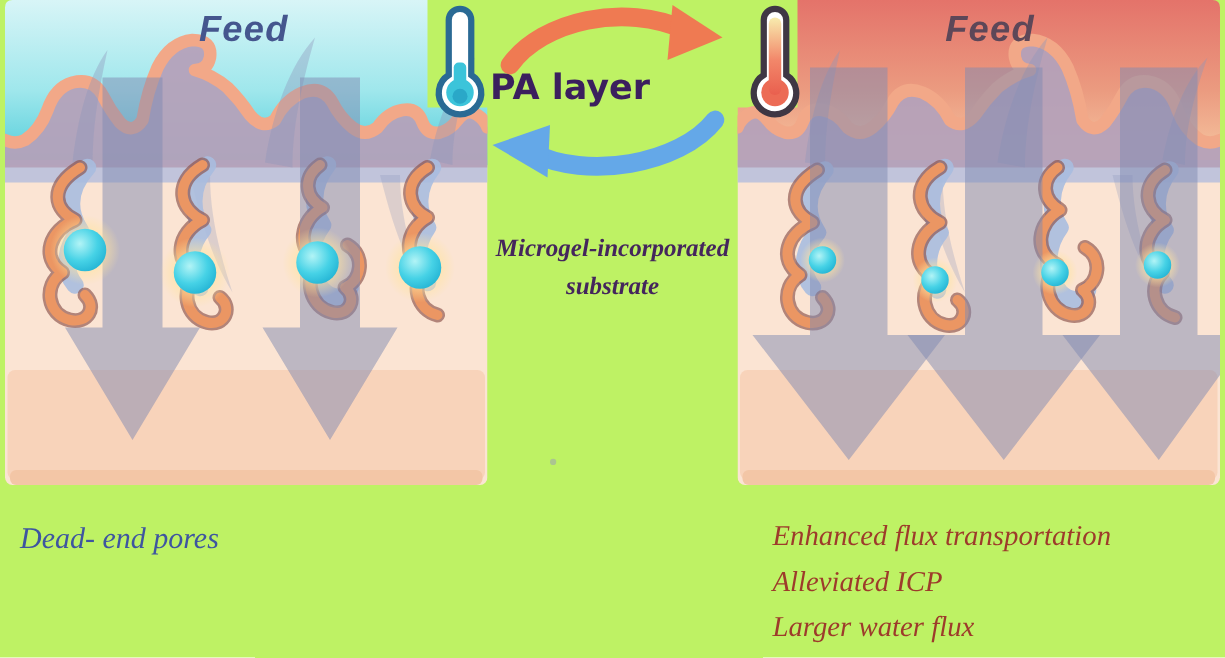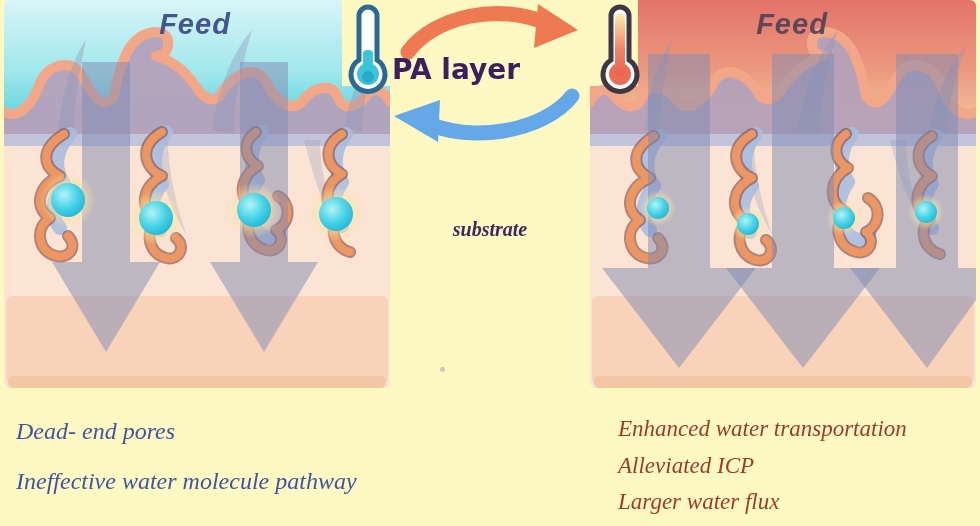--- a/index.html
+++ b/index.html
@@ -1,16 +1,16 @@
 <!DOCTYPE html>
 <html><head>
 <meta charset="utf-8">
 <style>
   html,body{margin:0;padding:0;background:#ffffff;}
-  .stage{position:relative;width:980px;height:526px;background:#fef9c3;overflow:hidden;
+  .stage{position:relative;width:980px;height:526px;background:#bef264;overflow:hidden;
          font-family:"Liberation Serif", serif;}
   .panel-svg{position:absolute;top:0;}
   .feed-label{position:absolute;top:8px;width:160px;text-align:center;
       font-family:"Liberation Sans", sans-serif;font-weight:bold;font-style:italic;
       font-size:29px;letter-spacing:1px;}
   .feed-label.cold{left:115px;color:#45568e;}
   .feed-label.hot{left:712px;color:#5d4758;}
   .pa-label{position:absolute;left:392px;top:53px;width:196px;
       font-family:"DejaVu Sans", sans-serif;font-weight:bold;font-size:28px;color:#3b1f5e;}
   .substrate-label{position:absolute;left:362px;top:184px;width:256px;text-align:center;
@@ -177,25 +177,24 @@
       <path d="M48,100 L2,116 L46,142 Z" fill="#64a8e8"></path>
     </g>
   </svg>
 
   <div class="feed-label cold">Feed</div>
   <div class="feed-label hot">Feed</div>
 
   <div class="pa-label">PA layer</div>
 
   <div class="substrate-label">
-    <br>
+    <span>Microgel-incorporated</span><br>
     <span>substrate</span>
   </div>
 
   <div class="caption blue" style="top:418px">Dead- end pores</div>
-  <div class="caption blue" style="top:468px">Ineffective water molecule pathway</div>
-
-  <div class="caption red" style="top:416px">Enhanced water transportation</div>
+
+  <div class="caption red" style="top:416px">Enhanced flux transportation</div>
   <div class="caption red" style="top:453px">Alleviated ICP</div>
   <div class="caption red" style="top:489px">Larger water flux</div>
 
   <div class="stray-dot"></div>
 </div>
 
 </body></html>

